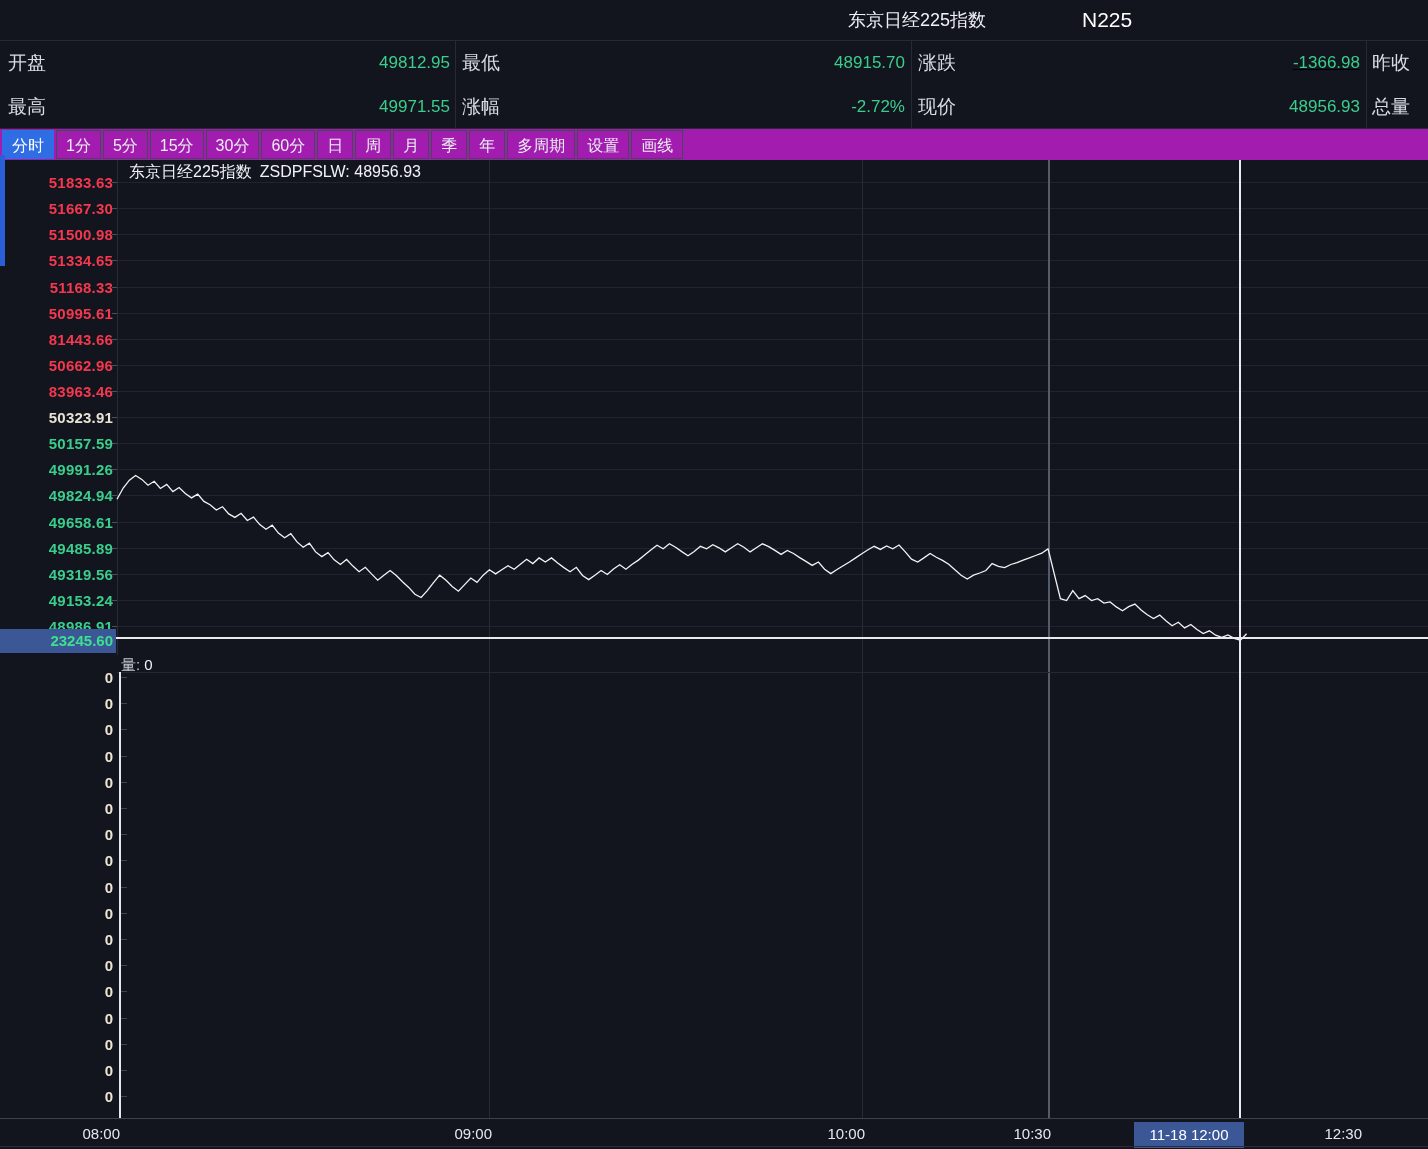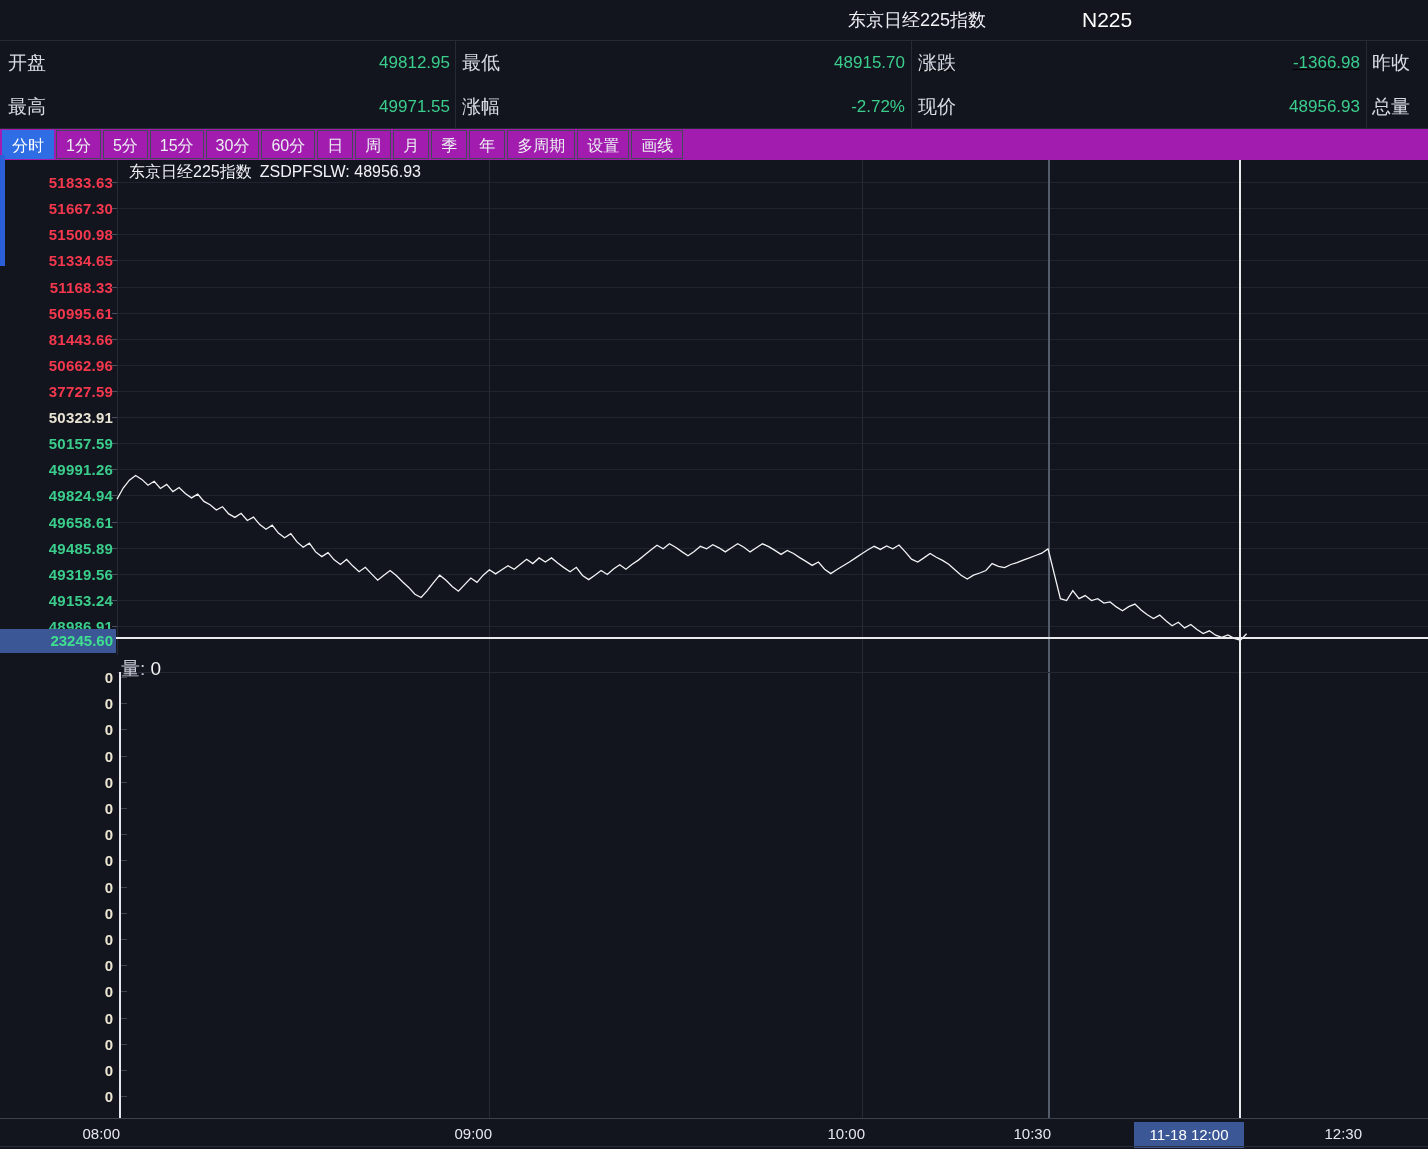--- a/index.html
+++ b/index.html
@@ -27,21 +27,21 @@
   .ylab{position:absolute;width:113px;text-align:right;font-size:15px;font-weight:600;transform:translateY(-50%);letter-spacing:.2px;}
   .c-red{color:#f5384e}.c-white{color:#e9e3d3}.c-green{color:#3bcd8c}
   .hgrid{position:absolute;left:117px;width:1311px;height:1px;background:#20242e;}
   .vgrid{position:absolute;width:1px;background:#252a36;}
   .vgrid.session{width:2px;background:#545b69;}
   .ytick{position:absolute;left:112px;width:5px;height:1px;background:#4a5060;}
   .vtick{position:absolute;left:121px;width:6px;height:1px;background:#3f4450;}
   #price-axis-line{position:absolute;left:117px;top:0;width:1px;height:495px;background:#262b36;}
   #vol-axis-line{position:absolute;left:119px;top:512px;width:2px;height:446px;background:#e4e7ee;}
   #vol-top-line{position:absolute;left:117px;top:512px;width:1311px;height:1px;background:#232834;}
-  #vol-header{position:absolute;left:121px;top:496px;font-size:19px;color:#c9cdd8;white-space:nowrap;}
+  #vol-header{position:absolute;left:121px;top:496px;font-size:15px;color:#c9cdd8;white-space:nowrap;}
   #vol-header .v0{color:#f2f3f5;}
   .vol-zero{position:absolute;width:113px;text-align:right;font-size:15px;font-weight:600;color:#ece5d2;transform:translateY(-50%);}
   
   #cross-v{position:absolute;top:0;width:2px;height:958px;background:#e8eaee;}
   #cross-h{position:absolute;left:116px;width:1312px;height:2px;background:#e8eaee;}
   #price-flag{position:absolute;left:0;width:116px;height:24px;background:#3b5796;color:#3ee08f;
               font-size:15px;font-weight:600;text-align:right;line-height:24px;transform:translateY(-50%);padding-right:3px;box-sizing:border-box;}
   
   #xaxis{position:absolute;left:0;top:958px;width:1428px;height:31px;border-top:1px solid #3b414d;}
   .xlab{position:absolute;top:0;height:31px;line-height:30px;font-size:15px;color:#e6e8ee;transform:translateX(-100%);white-space:nowrap;}
@@ -166,21 +166,21 @@
     <div id="price-axis-line"></div>
     <div id="ylabels">
         <div class="ylab c-red" style="top: 22px;">51833.63</div>
         <div class="ylab c-red" style="top: 48.1px;">51667.30</div>
         <div class="ylab c-red" style="top: 74.2px;">51500.98</div>
         <div class="ylab c-red" style="top: 100.4px;">51334.65</div>
         <div class="ylab c-red" style="top: 126.5px;">51168.33</div>
         <div class="ylab c-red" style="top: 152.6px;">50995.61</div>
         <div class="ylab c-red" style="top: 178.7px;">81443.66</div>
         <div class="ylab c-red" style="top: 204.8px;">50662.96</div>
-        <div class="ylab c-red" style="top: 231px;">37727.59</div>
+        <div class="ylab c-red" style="top: 231px;">83963.46</div>
         <div class="ylab c-white" style="top: 257.1px;">50323.91</div>
         <div class="ylab c-green" style="top: 283.2px;">50157.59</div>
         <div class="ylab c-green" style="top: 309.3px;">49991.26</div>
         <div class="ylab c-green" style="top: 335.4px;">49824.94</div>
         <div class="ylab c-green" style="top: 361.6px;">49658.61</div>
         <div class="ylab c-green" style="top: 387.7px;">49485.89</div>
         <div class="ylab c-green" style="top: 413.8px;">49319.56</div>
         <div class="ylab c-green" style="top: 439.9px;">49153.24</div>
         <div class="ylab c-green" style="top: 466px;">48986.91</div>
       </div>

